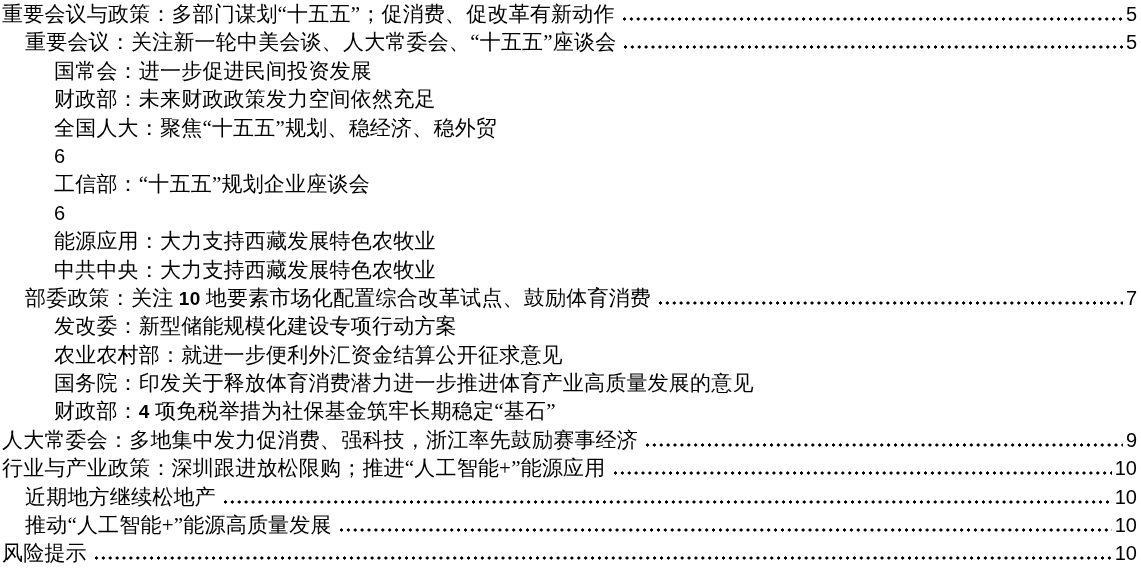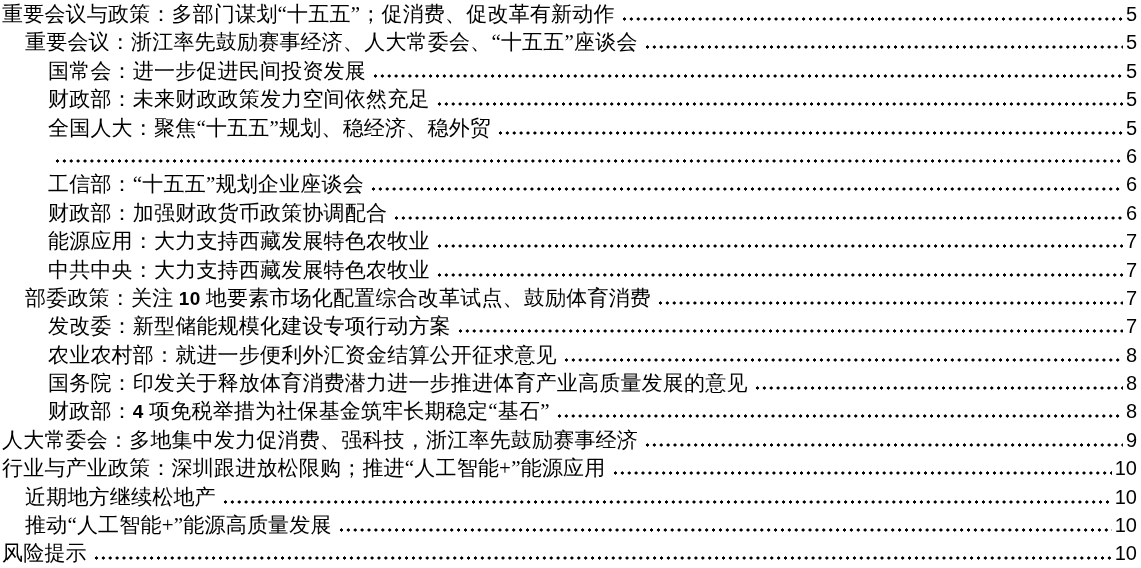--- a/index.html
+++ b/index.html
@@ -37,21 +37,21 @@
     white-space: nowrap;
     letter-spacing: 0.2px;
   }
   .toc-row .title .digit {
     font-family: "Liberation Sans", sans-serif;
     font-weight: 700;
     font-size: 19px;
   }
   .lvl-0 { padding-left: 0px; }
   .lvl-1 { padding-left: 23px; }
-  .lvl-2 { padding-left: 46px; }
+  .lvl-2 { padding-left: 46px; flex-direction: column; }
   .dots {
     flex: 1 1 auto;
     height: 4px;
     margin: 0 3px 0 6px;
     background-image: radial-gradient(circle, #000 1.45px, transparent 1.7px);
     background-size: 6.9px 4px;
     background-position: left bottom;
     background-repeat: repeat-x;
     min-width: 8px;
   }
@@ -68,21 +68,21 @@
 <div class="page-canvas">
   <div class="toc">
 
     <div class="toc-row lvl-0">
       <span class="title">重要会议与政策：多部门谋划“十五五”；促消费、促改革有新动作</span>
       <span class="dots"></span>
       <span class="pagenum">5</span>
     </div>
 
     <div class="toc-row lvl-1">
-      <span class="title">重要会议：浙江率先鼓励赛事经济、人大常委会、“十五五”座谈会</span>
+      <span class="title">重要会议：关注新一轮中美会谈、人大常委会、“十五五”座谈会</span>
       <span class="dots"></span>
       <span class="pagenum">5</span>
     </div>
 
     <div class="toc-row lvl-2">
       <span class="title">国常会：进一步促进民间投资发展</span>
       <span class="dots"></span>
       <span class="pagenum">5</span>
     </div>
 
@@ -103,21 +103,20 @@
       <span class="pagenum">6</span>
     </div>
 
     <div class="toc-row lvl-2">
       <span class="title">工信部：“十五五”规划企业座谈会</span>
       <span class="dots"></span>
       <span class="pagenum">6</span>
     </div>
 
     <div class="toc-row lvl-2">
-      <span class="title">财政部：加强财政货币政策协调配合</span>
       <span class="dots"></span>
       <span class="pagenum">6</span>
     </div>
 
     <div class="toc-row lvl-2">
       <span class="title">能源应用：大力支持西藏发展特色农牧业</span>
       <span class="dots"></span>
       <span class="pagenum">7</span>
     </div>
 

